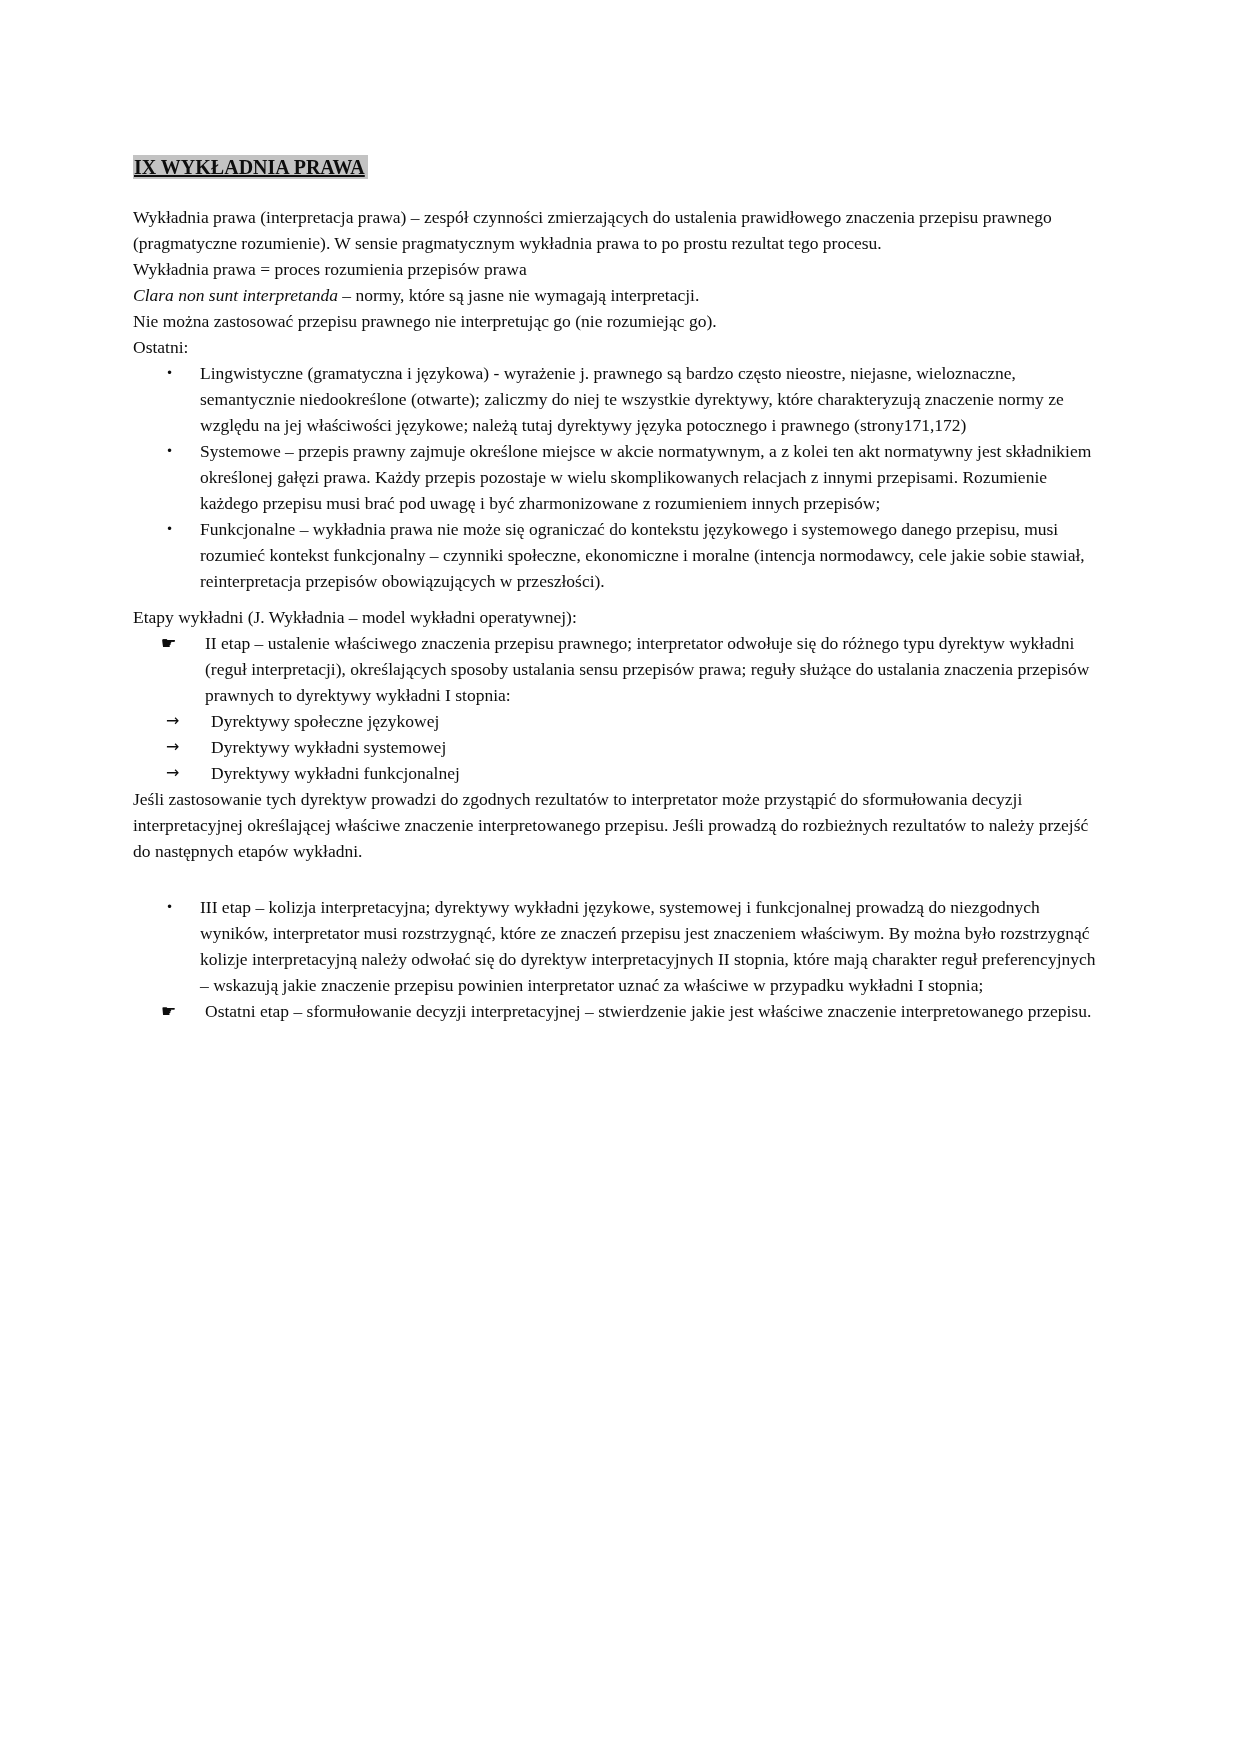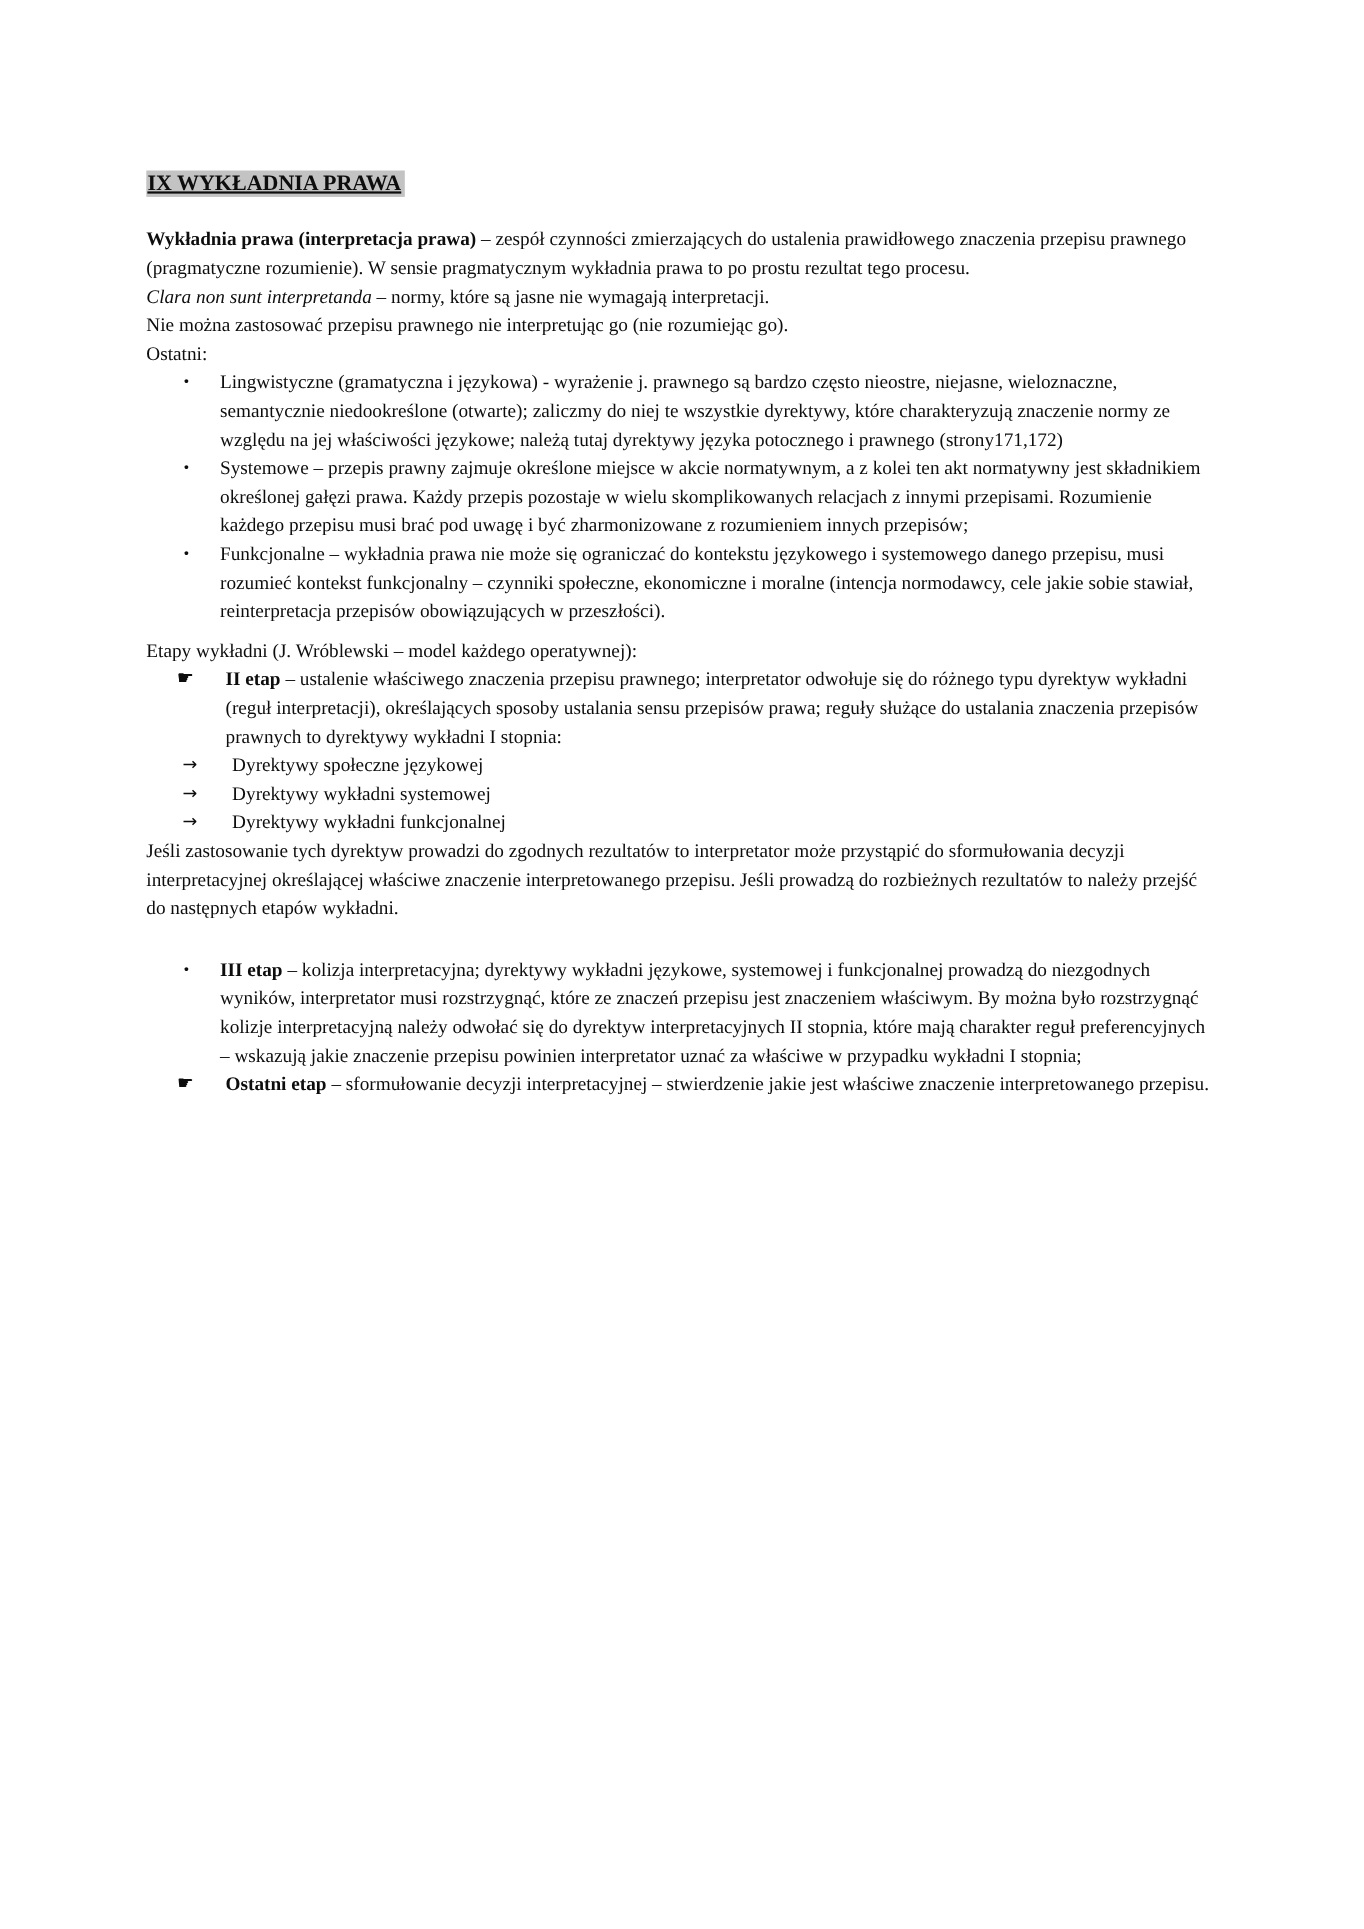--- a/index.html
+++ b/index.html
@@ -25,21 +25,21 @@
     font-weight: bold;
     margin-bottom: 22px;
   }
   .title .hl {
     background: #c3c3c3;
     text-decoration: underline;
     padding: 1px 3px 1px 1px;
   }
 
   p { margin: 0; }
-  b { font-weight: bold; }
+  b { font-weight: normal; }
   i { font-style: italic; }
 
   .li { position: relative; }
   .li .marker {
     position: absolute;
     top: 0;
     font-family: "DejaVu Sans", sans-serif;
     line-height: 26px;
   }
   .li.bullet-item { padding-left: 67px; }
@@ -57,20 +57,21 @@
 <body>
 
 <div class="page">
 
   <h1 class="title">
     <span class="hl">IX WYKŁADNIA PRAWA</span>
   </h1>
 
   <p><b>Wykładnia prawa (interpretacja prawa)</b><span> – zespół czynności zmierzających do ustalenia prawidłowego znaczenia przepisu prawnego (pragmatyczne rozumienie). W sensie pragmatycznym wykładnia prawa to po prostu rezultat tego procesu.</span></p>
 
+  <p><b>Wykładnia prawa = proces rozumienia przepisów prawa</b></p>
 
   <p><i>Clara non sunt interpretanda</i><span> – normy, które są jasne nie wymagają interpretacji.</span></p>
 
   <p>Nie można zastosować przepisu prawnego nie interpretując go (nie rozumiejąc go).</p>
 
   <p>Ostatni:</p>
 
   <div class="li bullet-item">
     <span class="marker">•</span>
     <span>Lingwistyczne (gramatyczna i językowa) -  wyrażenie j. prawnego są bardzo często nieostre, niejasne, wieloznaczne, semantycznie niedookreślone (otwarte); zaliczmy do niej te wszystkie dyrektywy, które charakteryzują znaczenie normy ze względu na jej właściwości językowe; należą tutaj dyrektywy języka potocznego i prawnego (strony171,172)</span>
@@ -79,21 +80,21 @@
   <div class="li bullet-item">
     <span class="marker">•</span>
     <span>Systemowe – przepis prawny zajmuje określone miejsce w akcie normatywnym, a z kolei ten akt normatywny jest składnikiem określonej gałęzi prawa. Każdy przepis pozostaje w wielu skomplikowanych relacjach z innymi przepisami. Rozumienie każdego przepisu musi brać pod uwagę i być zharmonizowane z rozumieniem innych przepisów;</span>
   </div>
 
   <div class="li bullet-item">
     <span class="marker">•</span>
     <span>Funkcjonalne – wykładnia prawa nie może się ograniczać do kontekstu językowego i systemowego danego przepisu, musi rozumieć kontekst funkcjonalny – czynniki społeczne, ekonomiczne i moralne (intencja normodawcy, cele jakie sobie stawiał, reinterpretacja przepisów obowiązujących w przeszłości).</span>
   </div>
 
-  <p class="gap-sm">Etapy wykładni (J. Wróblewski – model każdego operatywnej):</p>
+  <p class="gap-sm">Etapy wykładni (J. Wykładnia – model wykładni operatywnej):</p>
 
   <div class="li hand-item">
     <span class="marker">☛</span>
   </div>
 
   <div class="li hand-item">
     <span class="marker">☛</span>
     <span><b>II etap</b><span> – ustalenie właściwego znaczenia przepisu prawnego; interpretator odwołuje się do różnego typu dyrektyw wykładni (reguł interpretacji), określających sposoby ustalania sensu przepisów prawa; reguły służące do ustalania znaczenia przepisów prawnych to dyrektywy wykładni I stopnia:</span></span>
   </div>
 

